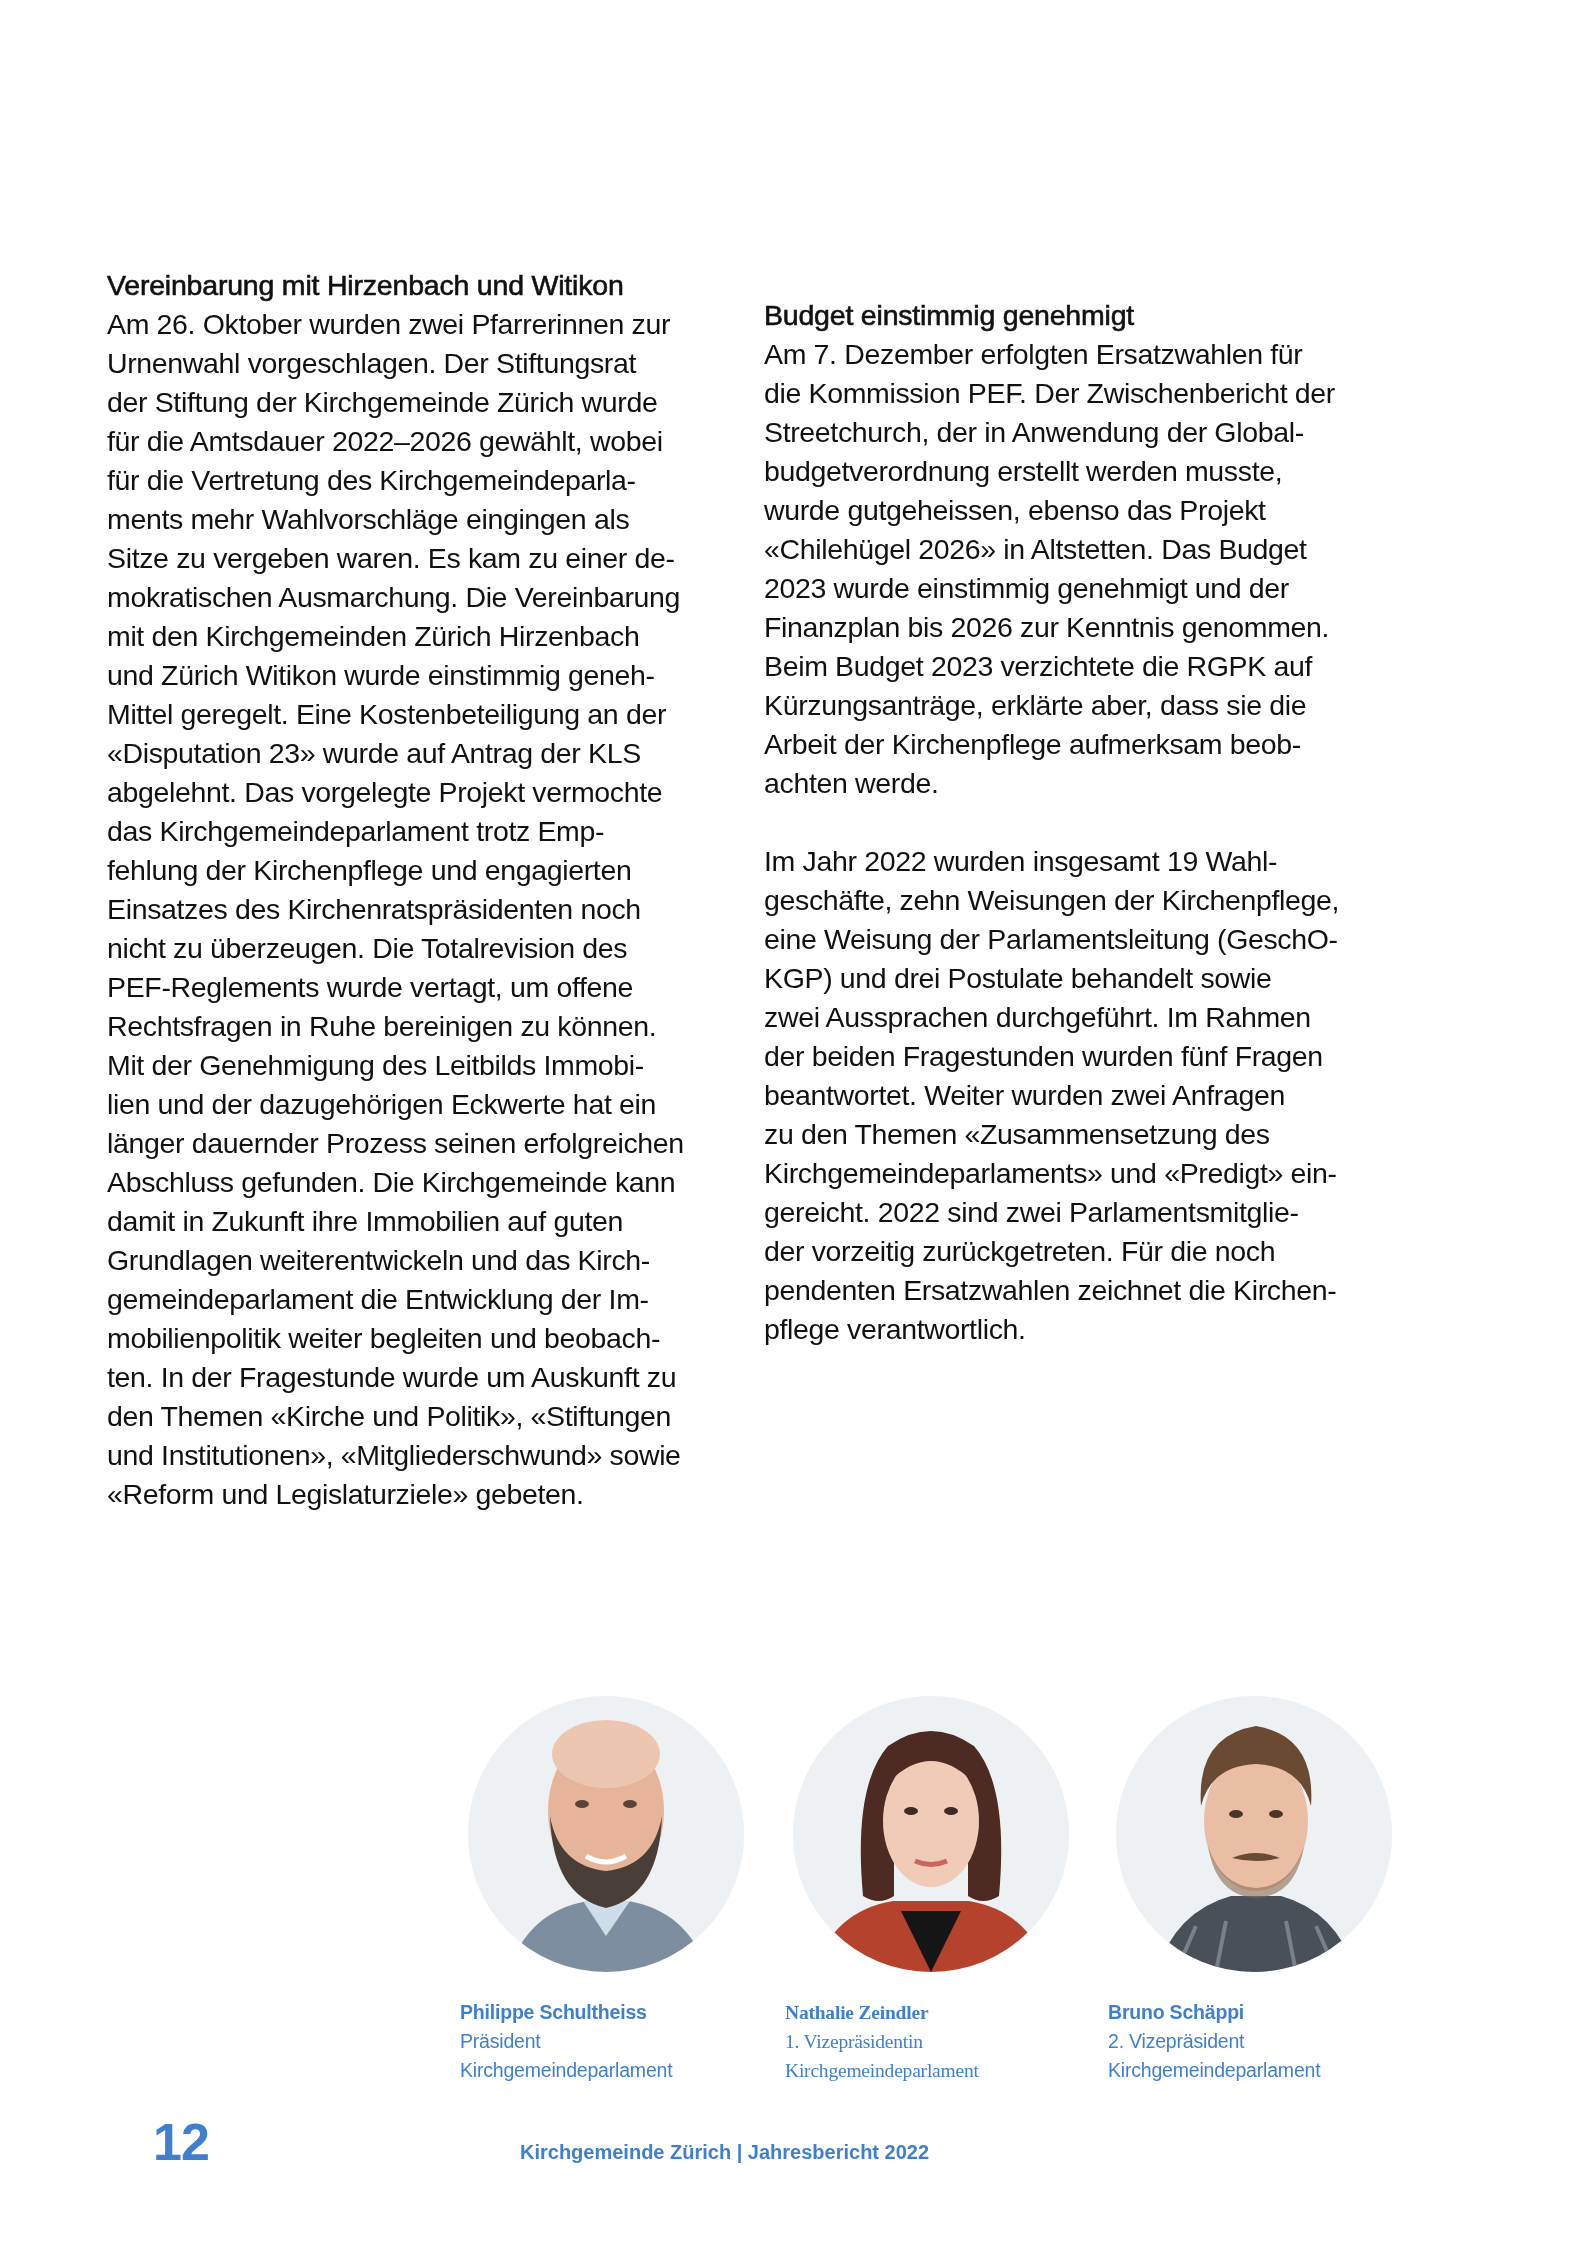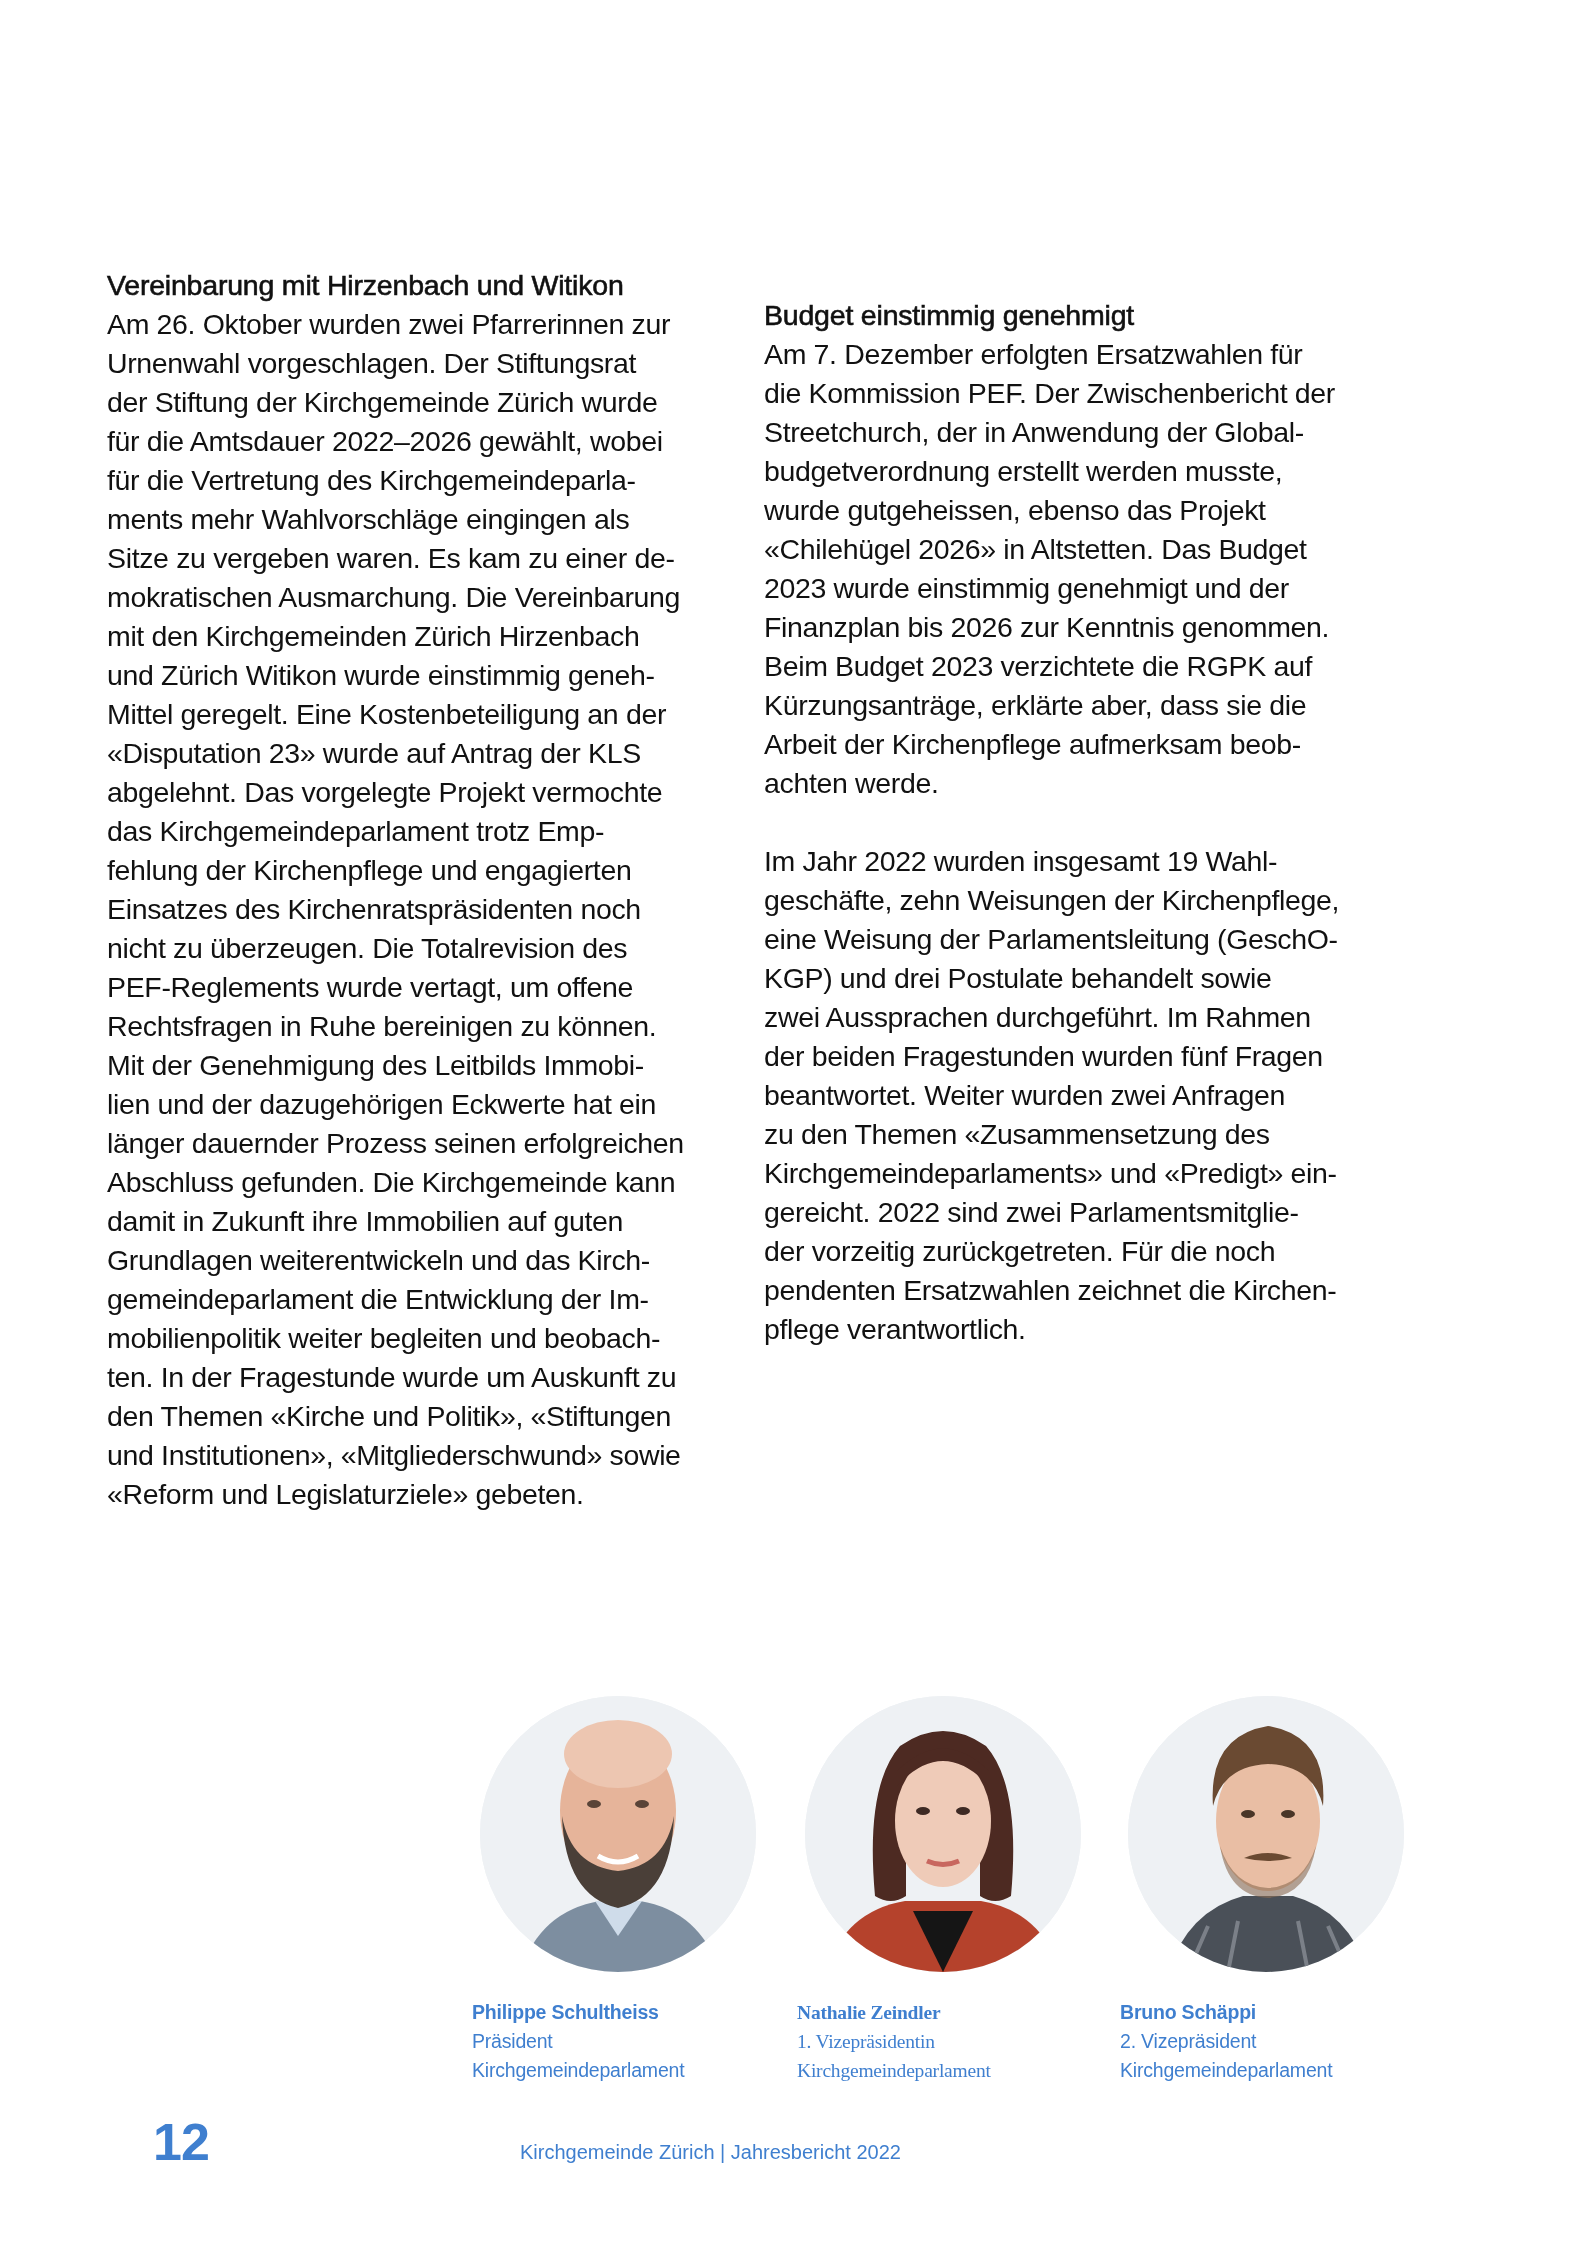--- a/index.html
+++ b/index.html
@@ -13,40 +13,40 @@
     }
     .col.left { left: 107px; }
     .col.right { left: 764px; margin-top: 30px; }
     .col h2 {
       margin: 0; font-size: 28.5px; font-weight: normal; line-height: 39px;
       -webkit-text-stroke: 0.6px #111; letter-spacing: -0.2px;
     }
     .col .line { display: block; white-space: nowrap; }
     .col .gap { display: block; height: 39px; }
 
-    .people { position: absolute; top: 1696px; left: 12px; width: 1256px; height: 400px; }
+    .people { position: absolute; top: 1696px; left: 0; width: 1256px; height: 400px; }
     .person { position: absolute; width: 320px; }
     .person .photo {
       width: 276px; height: 276px; border-radius: 50%; overflow: hidden;
       background: #eef1f4; position: relative; margin-left: 8px;
     }
     .person .caption {
       position: absolute; top: 302px; left: 0;
       color: #3f7fcf; font-size: 19.5px; line-height: 29px; letter-spacing: -0.2px;
     }
     .person .caption .name { font-weight: bold; display: block; }
     .person .caption .role, .person .caption .org { display: block; }
 
     .footer-num {
       position: absolute; left: 153px; top: 2112px;
       color: #3f7fcf; font-size: 52px; font-weight: bold; line-height: 60px; letter-spacing: -1px; text-align: center;
     }
     .footer-text {
       position: absolute; left: 520px; top: 2138px;
-      color: #3f7fcf; font-size: 20px; line-height: 28px;
+      color: #3f7fcf; font-size: 20px; line-height: 28px; font-weight: bold;
     }
   </style>
 </head>
 <body>
 
 <div class="col left">
   <h2>Vereinbarung mit Hirzenbach und Witikon</h2>
   <div id="left-lines">
       <span class="line">Am 26. Oktober wurden zwei Pfarrerinnen zur</span>
       <span class="line">Urnenwahl vorgeschlagen. Der Stiftungsrat</span>

